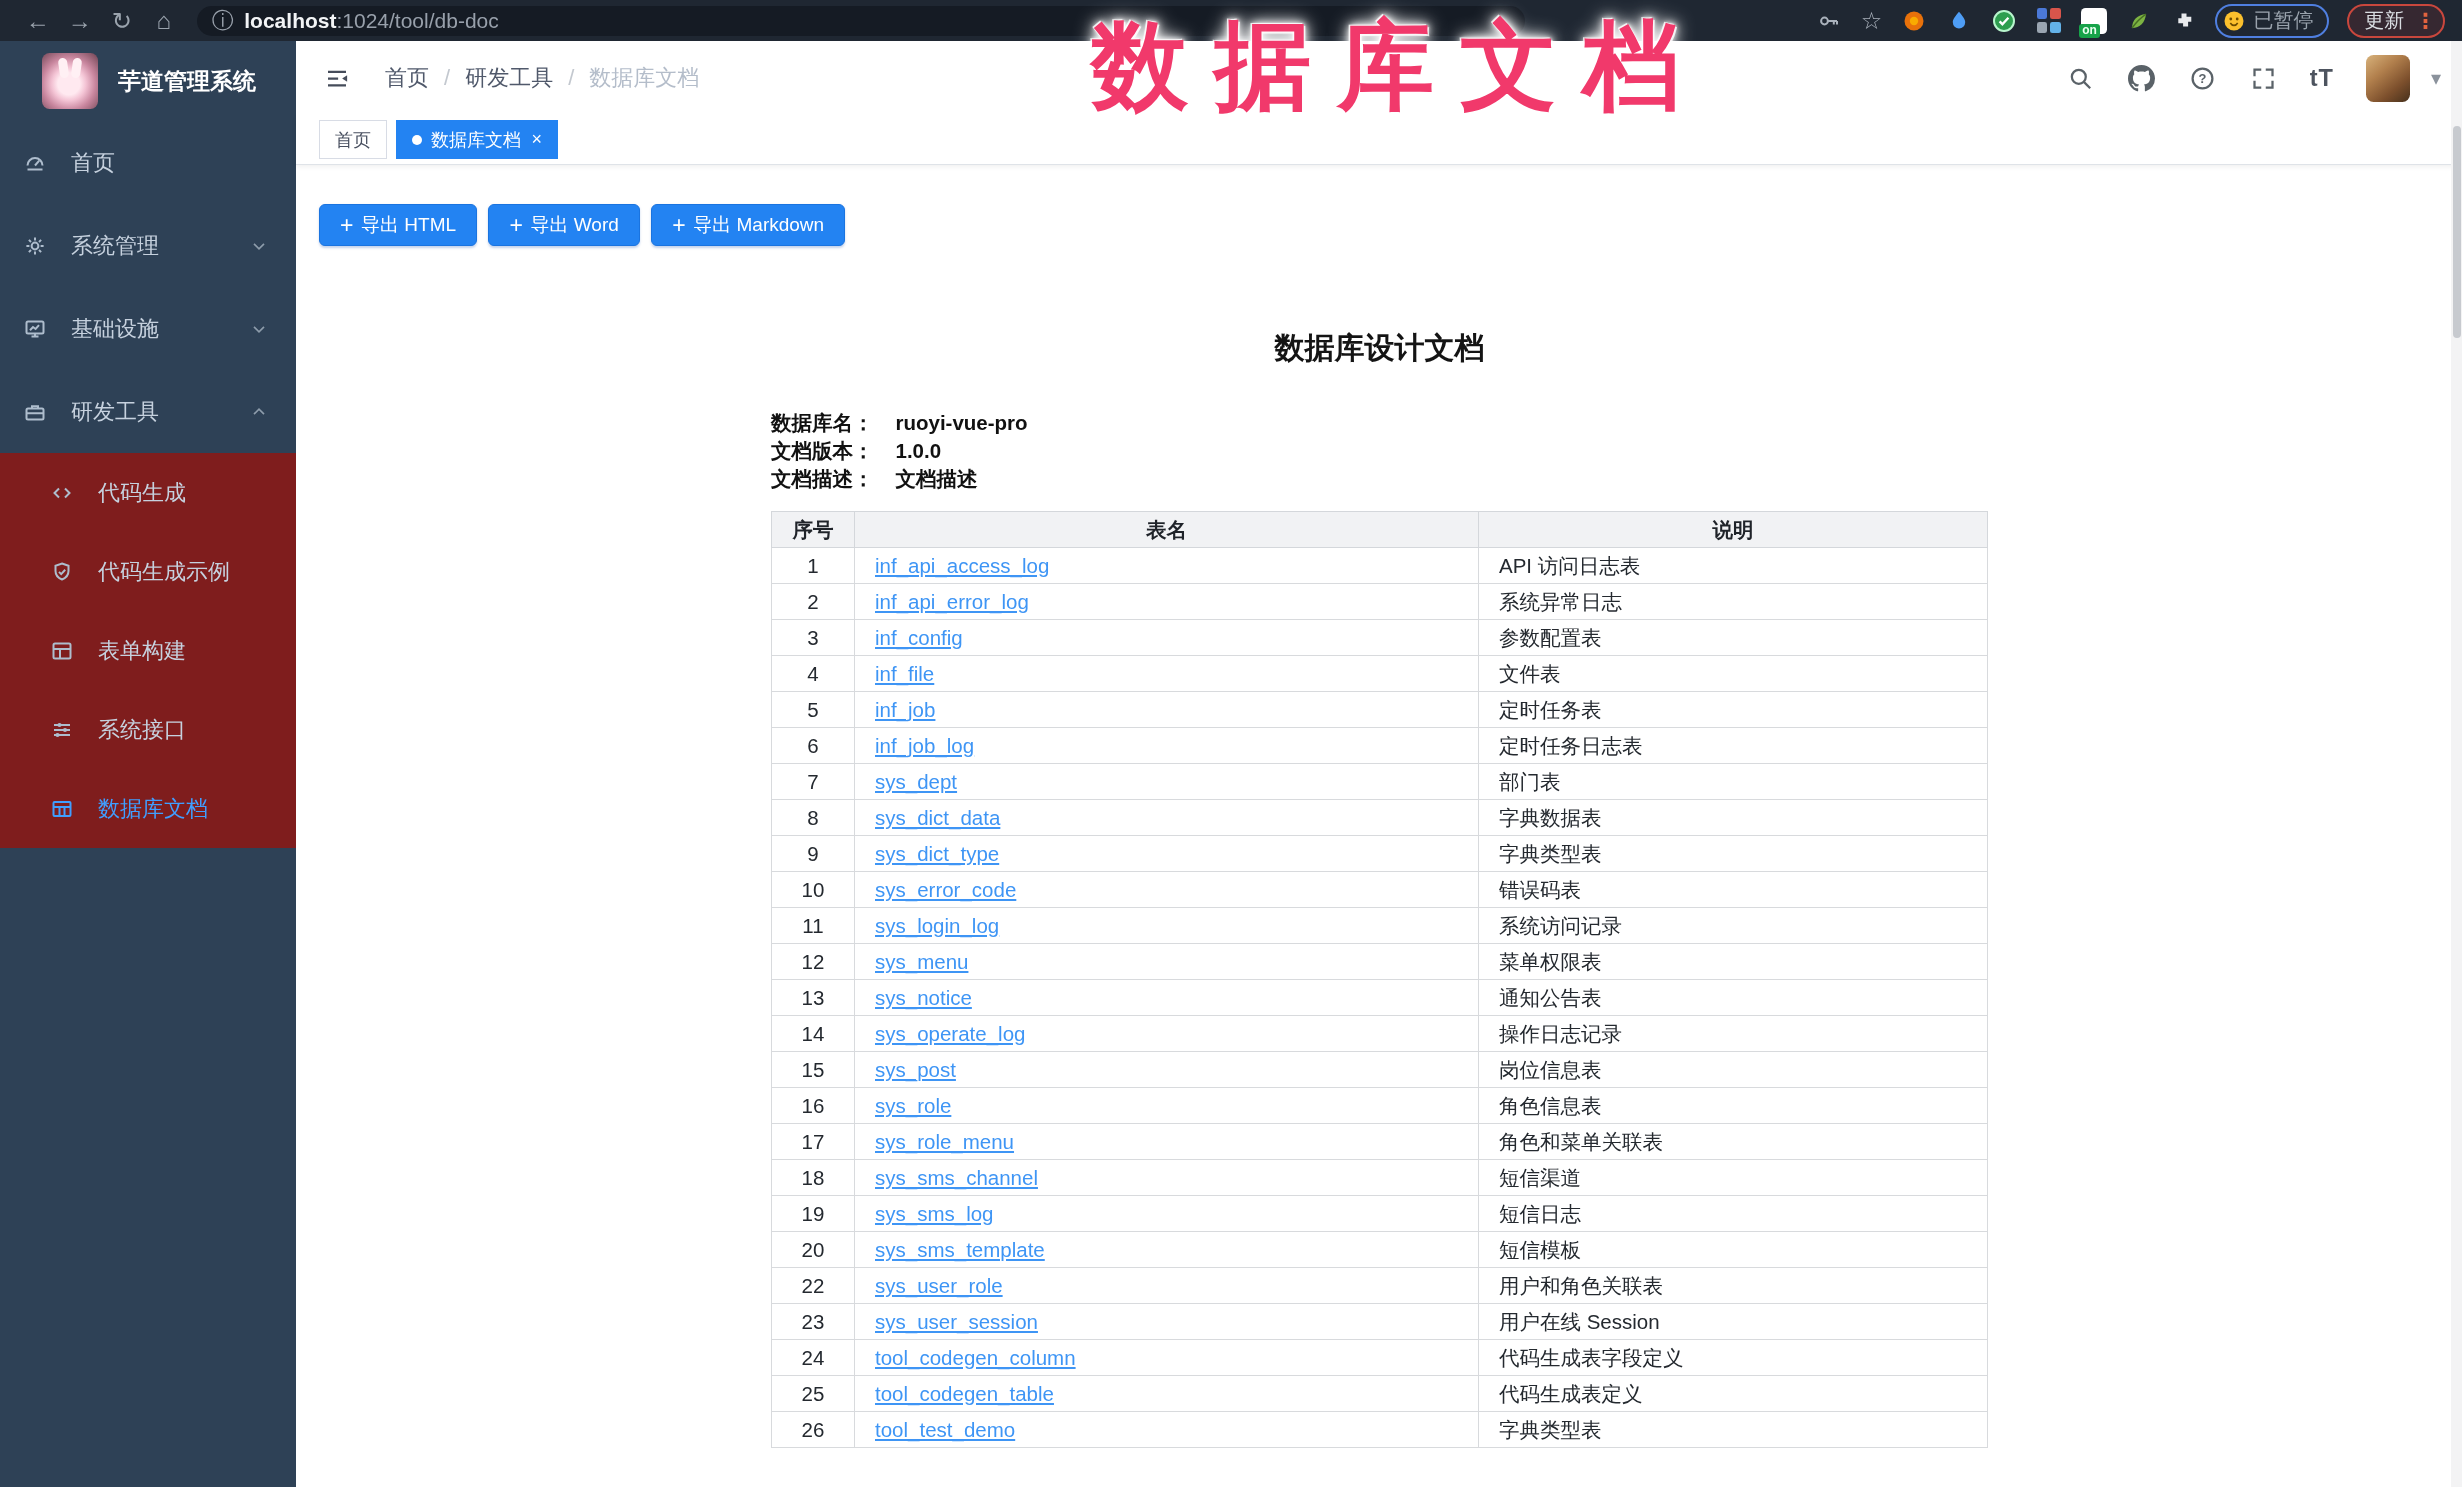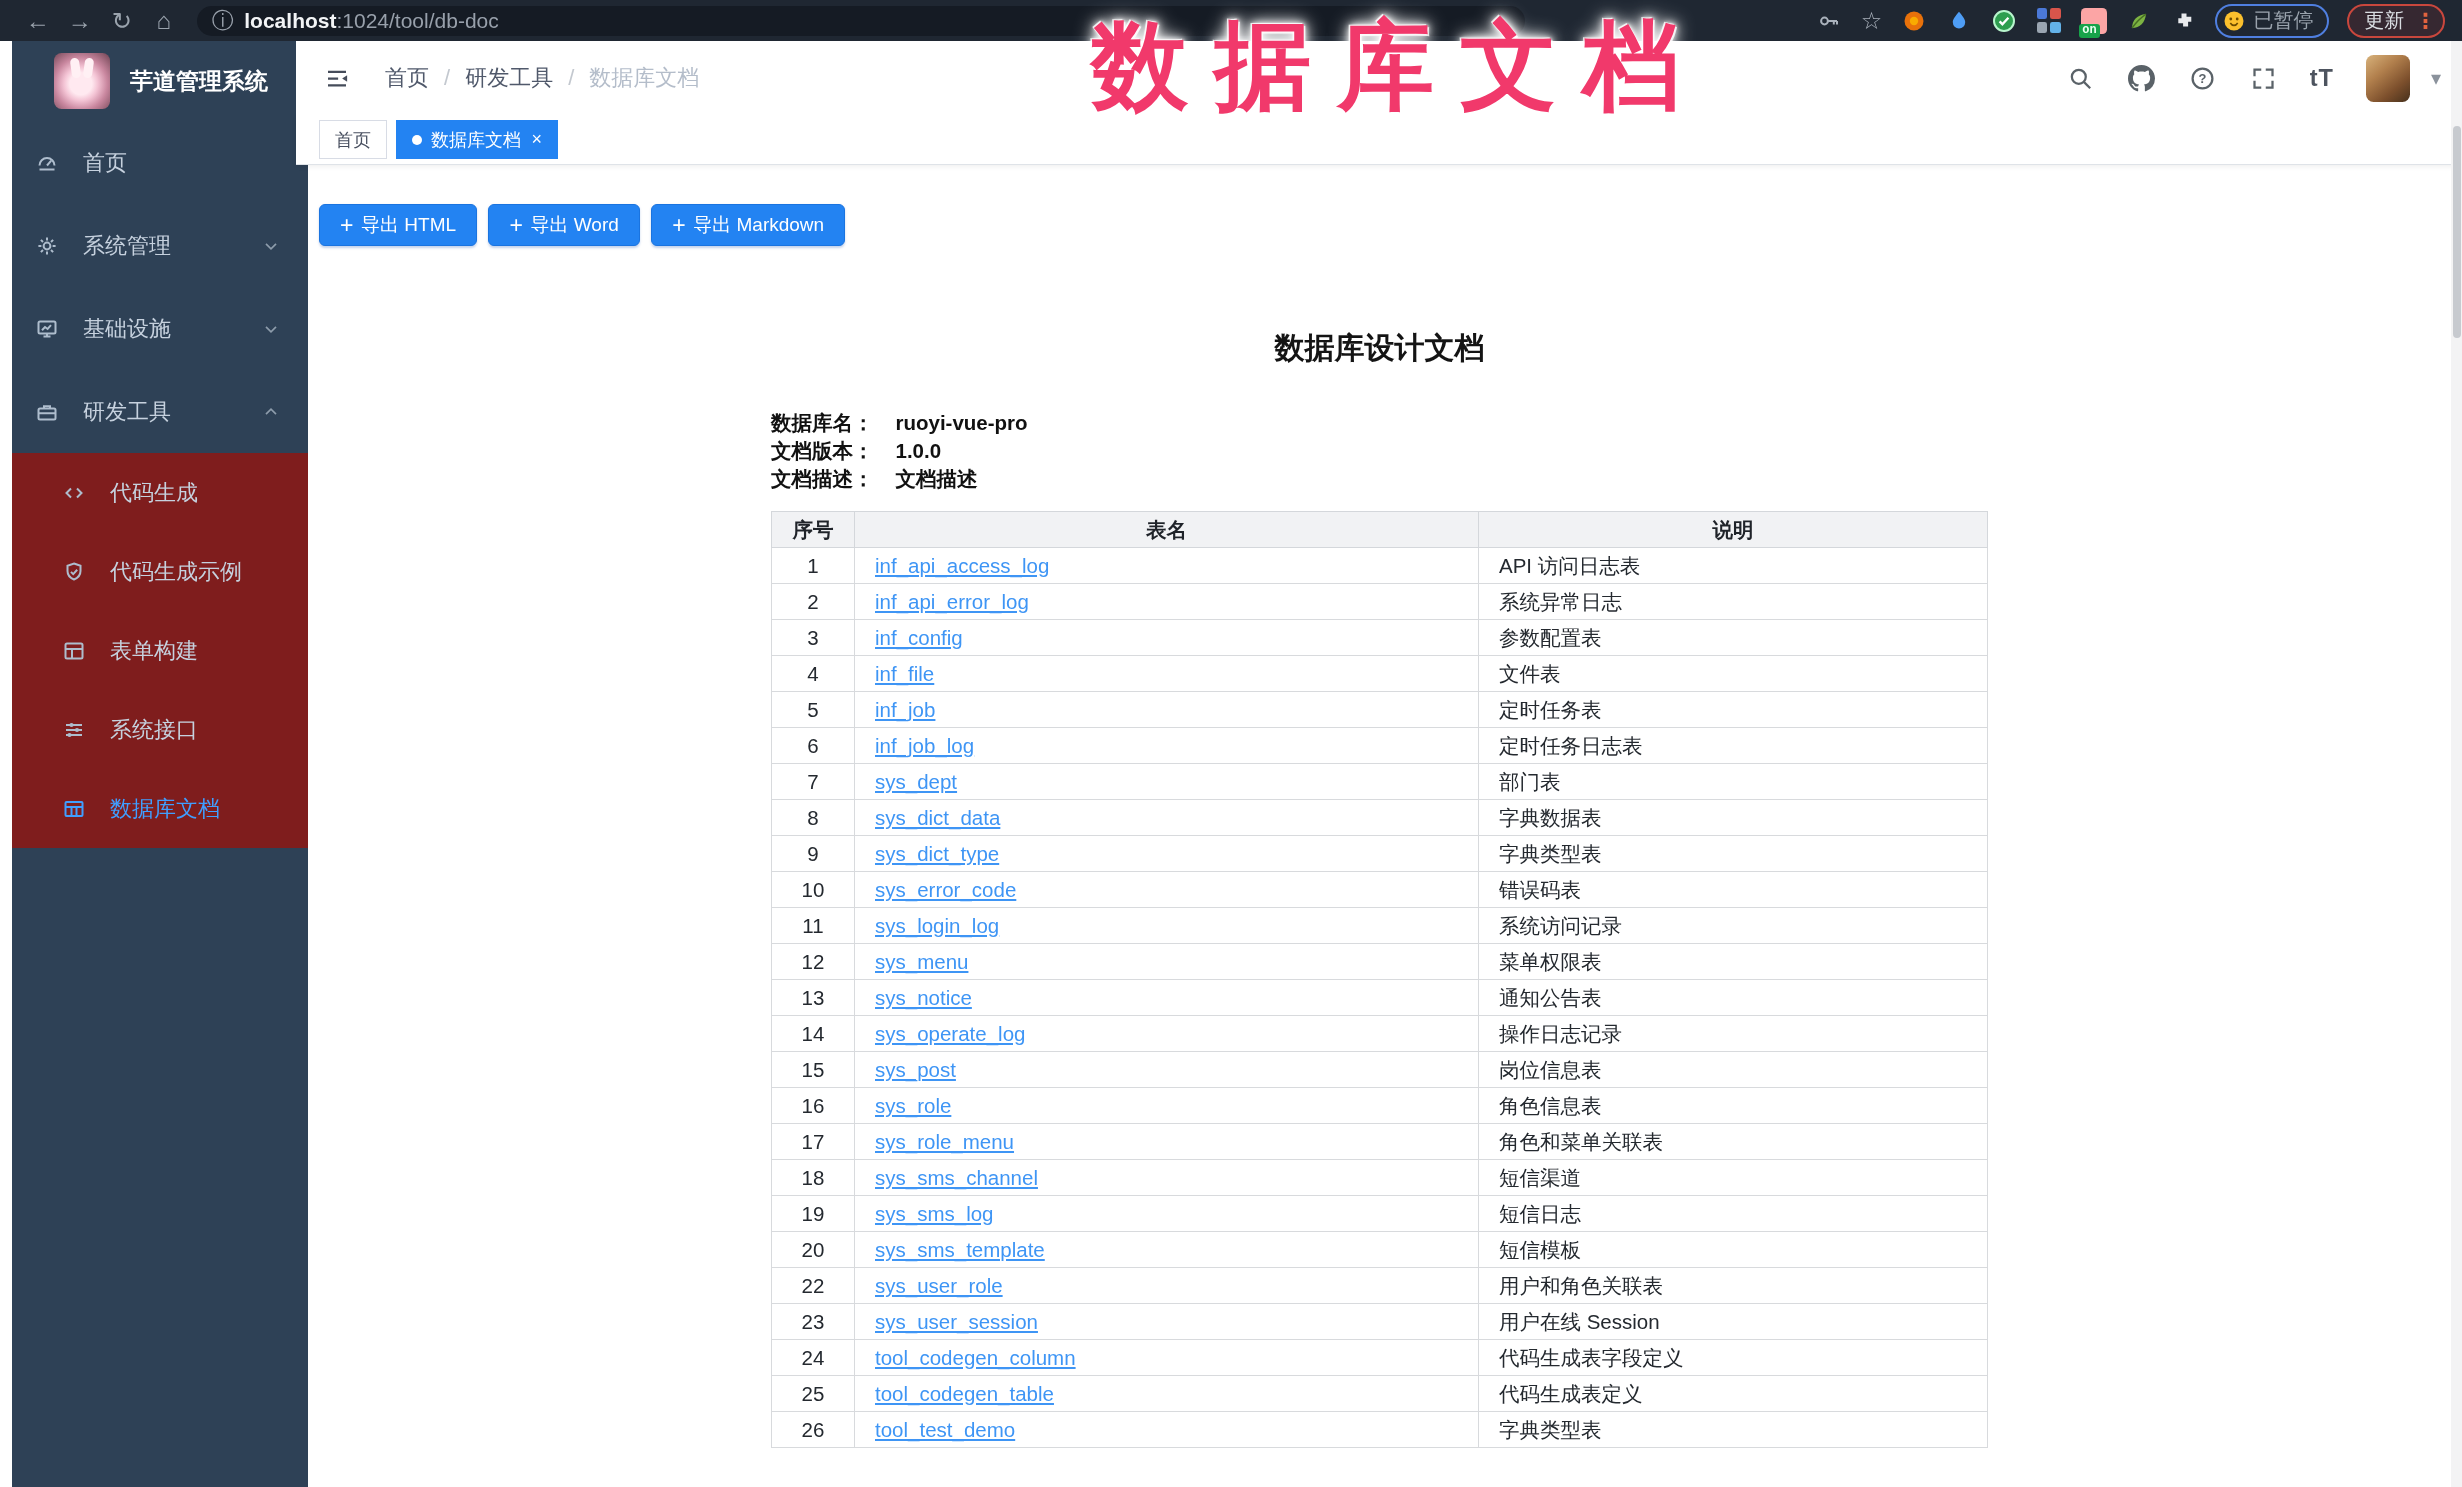--- a/index.html
+++ b/index.html
@@ -17,38 +17,38 @@
   .omnibox .host{color:#f2f4f6;font-weight:bold;}
   .omnibox .rest{color:#98a0ab;}
   .chrome-right{margin-left:auto;display:flex;align-items:center;gap:18px;}
   .chrome-right .xicon{width:27px;height:27px;display:inline-flex;align-items:center;justify-content:center;color:#aab2bc;}
   .chrome-right .xicon svg{width:24px;height:24px;}
   .star{font-size:24px;color:#aab2bc;}
   .ext{width:27px;height:27px;display:inline-flex;align-items:center;justify-content:center;}
   .ext svg{width:24px;height:24px;}
   .ext-grid{display:grid;grid-template-columns:10.6px 10.6px;grid-gap:3px;}
   .ext-grid i{width:10.6px;height:10.6px;border-radius:2.3px;display:block;}
-  .ext-on{width:26px;height:26px;background:#fca5a5;border-radius:4.6px;position:relative;font-family:Liberation Mono, monospace;}
+  .ext-on{width:26px;height:26px;background:#ffffff;border-radius:4.6px;position:relative;}
   .ext-on .on-tag{position:absolute;left:-1.5px;bottom:-4.6px;background:#17a34a;color:#eafff1;
     font-size:12px;line-height:13.7px;padding:0 3px;border-radius:3px;font-weight:bold;}
   .paused-pill{display:flex;align-items:center;gap:7.6px;border:2.3px solid #4f7fe0;border-radius:20px;
     padding:1.5px 13.7px 1.5px 4.6px;color:#9aa3ad;font-size:20px;}
   .paused-pill svg{width:24px;height:24px;}
   .update-pill{display:flex;align-items:center;gap:10.6px;border:2.3px solid #c9473d;border-radius:20px;
     padding:1.5px 7.6px 1.5px 15px;background:rgba(160,50,44,.18);}
   .update-pill .upd-label{color:#d9dde2;font-size:20px;}
   .update-pill .dots{color:#e2633f;font-size:21px;font-weight:bold;line-height:23px;}
 
   
   .watermark{position:absolute;left:1091px;top:1.5px;z-index:60;font-size:97px;font-weight:bold;
     letter-spacing:26px;color:#f1396b;white-space:nowrap;
     text-shadow:0 0 3px #fff,0 0 7.6px #fff,0 0 13.7px #fff,0 0 21px #fff,1.5px 1.5px 0 #ffffffcc,-1.5px -1.5px 0 #ffffffcc;}
 
   
-  .sidebar{position:absolute;left:12px;top:41px;width:296px;bottom:0;background:#2e4156;z-index:2;}
+  .sidebar{position:absolute;left:0;top:41px;width:296px;bottom:0;background:#2e4156;z-index:2;}
   .logo-row{height:80px;display:flex;align-items:center;padding-left:42px;gap:20px;}
   .logo-img{width:56px;height:56px;border-radius:7.6px;position:relative;overflow:hidden;
     background:radial-gradient(circle at 48% 55%, #ffe9f0 0 26%, #f3c3d4 40%, #c9879f 62%, #6c4150 100%);}
   .logo-img:before,.logo-img:after{content:"";position:absolute;top:4.6px;width:9px;height:20px;border-radius:4.6px;background:#fff0f4;}
   .logo-img:before{left:16.7px;transform:rotate(-8deg);}
   .logo-img:after{left:30px;transform:rotate(8deg);}
   .app-title{color:#ffffff;font-size:23px;font-weight:bold;}
   .menu{margin-top:0;}
   .menu-item{height:83px;display:flex;align-items:center;padding:0 27px 0 23px;gap:24px;
     color:#c6d1de;font-size:22px;cursor:pointer;}

